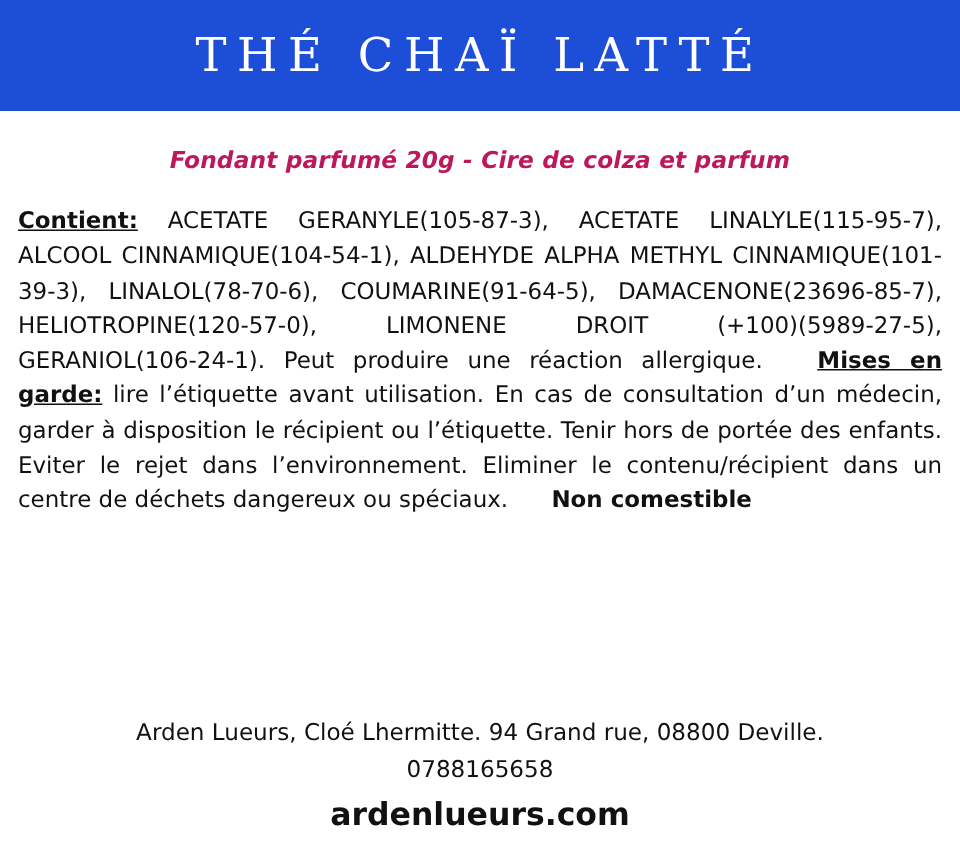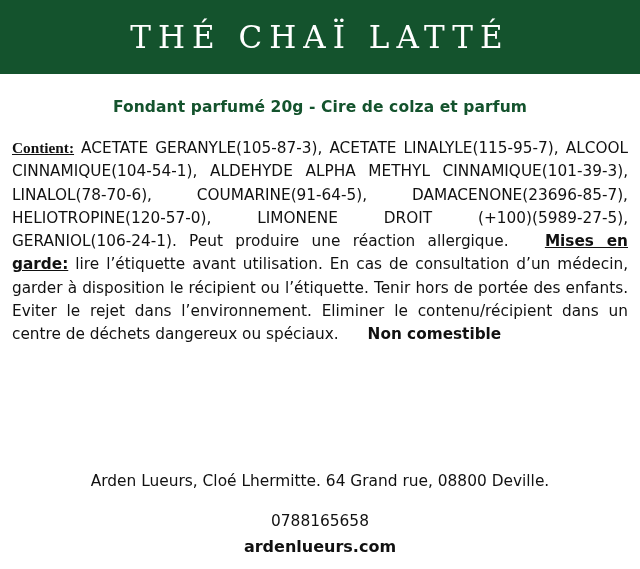--- a/index.html
+++ b/index.html
@@ -15,21 +15,21 @@
   }
   .label {
     width: 640px;
     height: 569px;
     position: relative;
     box-sizing: border-box;
     display: flex;
     flex-direction: column;
   }
   .banner {
-    background: #14532d;
+    background: #1d4ed8;
     height: 74px;
     min-height: 74px;
     display: flex;
     align-items: center;
     justify-content: center;
   }
   .banner-title {
     color: #ffffff;
     font-family: "DejaVu Serif", serif;
     font-size: 31px;
@@ -42,36 +42,36 @@
     padding: 0 12px;
     box-sizing: border-box;
     flex: 1;
     display: flex;
     flex-direction: column;
   }
   .product-line {
     text-align: center;
     font-weight: bold;
     font-size: 15.5px;
-    color: #14532d;
+    color: #be185d;
     margin-top: 24px;
     letter-spacing: 0.1px;
+    font-style: italic;
   }
   .ingredients {
     margin-top: 20px;
     font-size: 15.3px;
     line-height: 1.52;
     color: #111111;
     text-align: justify;
     text-justify: inter-word;
   }
   .ingredients .lead {
     font-weight: bold;
     text-decoration: underline;
-    font-family: Liberation Serif, serif;
   }
   .ingredients .warn-head {
     font-weight: bold;
     text-decoration: underline;
     margin-left: 24px;
   }
   .ingredients .nonedible {
     font-weight: bold;
     margin-left: 24px;
   }
@@ -82,24 +82,24 @@
     color: #111111;
   }
   .footer-address {
     font-size: 15.4px;
     line-height: 1.5;
     white-space: nowrap;
   }
   .footer-phone {
     font-size: 15.4px;
     line-height: 1.5;
-    margin-top: 17px;
+    margin-top: 2px;
   }
   .footer-site {
-    font-size: 16px;
+    font-size: 21px;
     font-weight: bold;
     line-height: 1.5;
     margin-top: 2px;
   }
 </style>
 </head>
 <body>
 
 <div class="label">
 
@@ -109,19 +109,19 @@
 
   <div class="body-area">
 
     <div class="product-line">Fondant parfumé 20g - Cire de colza et parfum</div>
 
     <div class="ingredients">
       <span class="lead">Contient:</span><span> ACETATE GERANYLE(105-87-3), ACETATE LINALYLE(115-95-7), ALCOOL CINNAMIQUE(104-54-1), ALDEHYDE ALPHA METHYL CINNAMIQUE(101-39-3), LINALOL(78-70-6), COUMARINE(91-64-5), DAMACENONE(23696-85-7), HELIOTROPINE(120-57-0), LIMONENE DROIT (+100)(5989-27-5), GERANIOL(106-24-1). Peut produire une réaction allergique. </span><span class="warn-head">Mises en garde:</span><span> lire l’étiquette avant utilisation. En cas de consultation d’un médecin, garder à disposition le récipient ou l’étiquette. Tenir hors de portée des enfants. Eviter le rejet dans l’environnement. Eliminer le contenu/récipient dans un centre de déchets dangereux ou spéciaux. </span><span class="nonedible">Non comestible</span>
     </div>
 
     <div class="footer">
-      <div class="footer-address">Arden Lueurs, Cloé Lhermitte. 64 Grand rue, 08800 Deville.</div>
+      <div class="footer-address">Arden Lueurs, Cloé Lhermitte. 94 Grand rue, 08800 Deville.</div>
       <div class="footer-phone">0788165658</div>
       <div class="footer-site">ardenlueurs.com</div>
     </div>
 
   </div>
 </div>
 
 </body></html>

